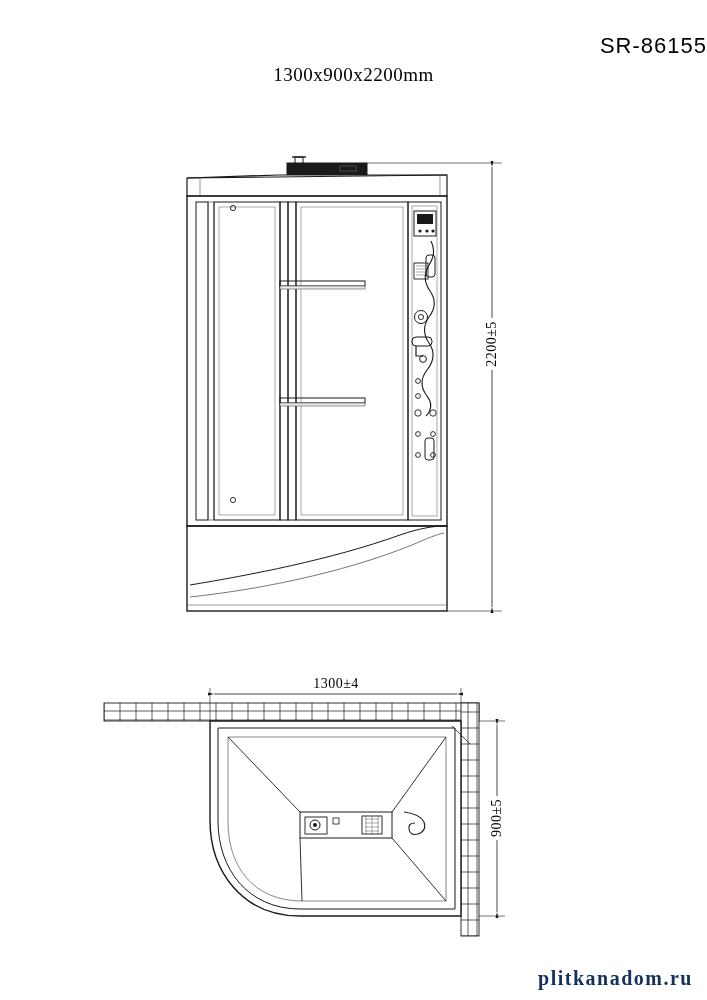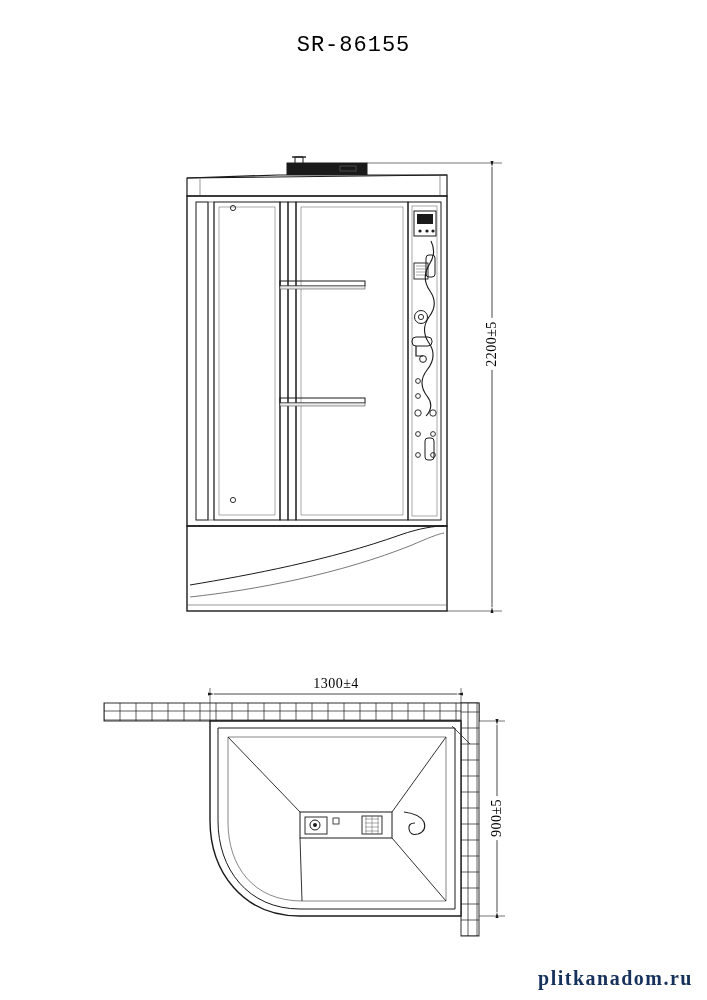--- a/index.html
+++ b/index.html
@@ -20,25 +20,26 @@
     inset: 0;
   }
   .title-block {
     position: absolute;
     top: 32px;
     left: 0;
     width: 707px;
     text-align: center;
   }
   .model-code {
-    font-family: Liberation Mono, monospace;
+    font-family: Liberation Sans, sans-serif;
     font-size: 22px;
     letter-spacing: 1px;
     font-weight: 400;
     line-height: 28px;
+    text-align: right;
   }
   .dimensions-text {
     font-family: "Liberation Serif", serif;
     font-size: 19px;
     letter-spacing: 0.5px;
     font-weight: 400;
     line-height: 26px;
     margin-top: 2px;
   }
   svg.drawing {
@@ -62,20 +63,21 @@
     letter-spacing: 0.5px;
   }
 </style>
 </head>
 <body>
 
 <div class="page">
 
   <div class="title-block">
     <div class="model-code">SR-86155</div>
+    <div class="dimensions-text">1300x900x2200mm</div>
   </div>
 
   <svg class="drawing" width="707" height="1000" viewBox="0 0 707 1000">
     <defs>
       <pattern id="brickPattern" width="16" height="9" patternUnits="userSpaceOnUse">
         <rect width="16" height="9" fill="#ffffff"></rect>
         <path d="M0 0 H16 M0 9 H16 M8 0 V9" stroke="#1a1a1a" stroke-width="0.7"></path>
       </pattern>
       <pattern id="brickPatternV" width="9" height="16" patternUnits="userSpaceOnUse">
         <rect width="9" height="16" fill="#ffffff"></rect>

